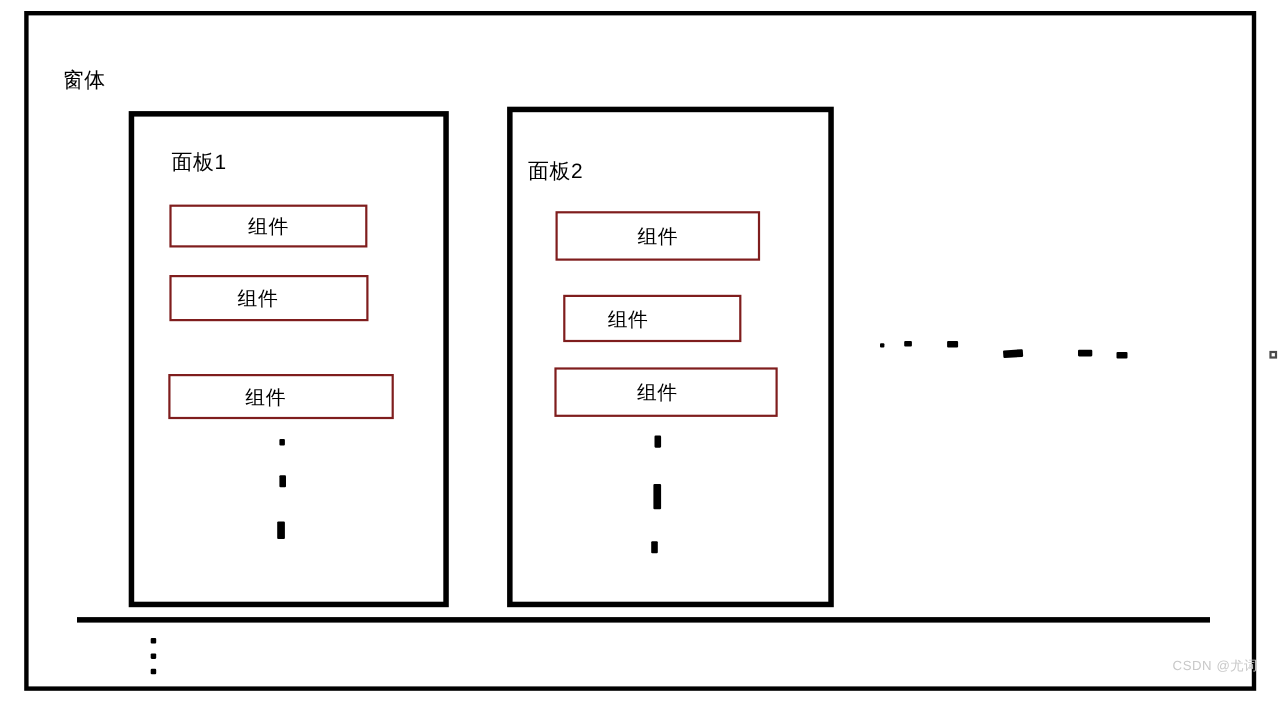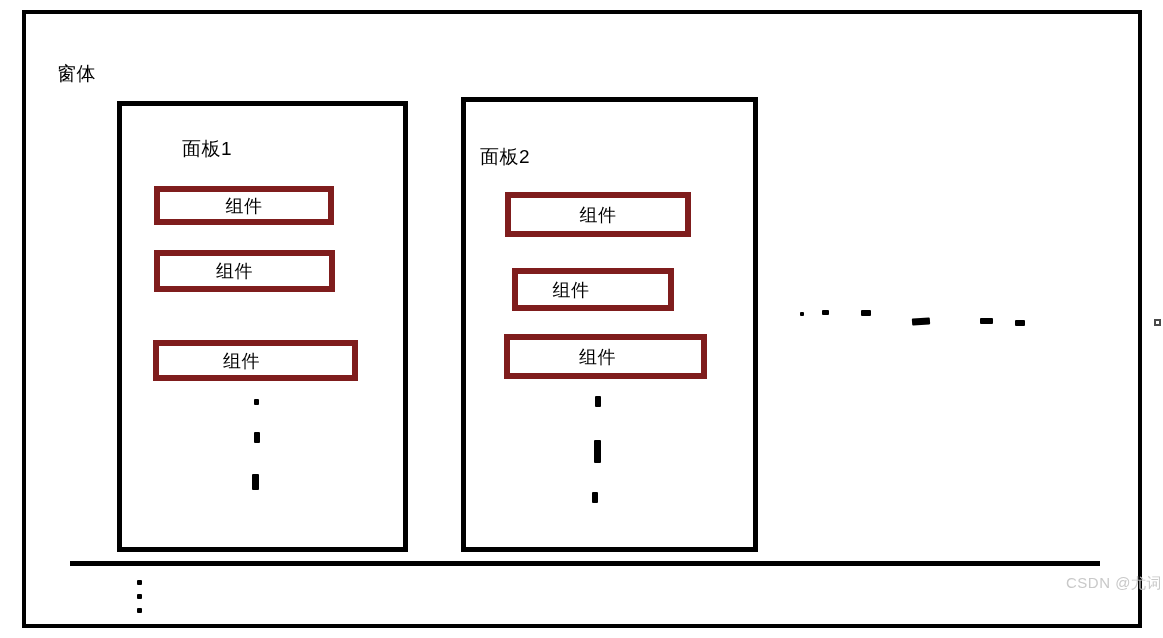--- a/index.html
+++ b/index.html
@@ -63,26 +63,26 @@
     letter-spacing: 0.5px;
   }
   .window-title {
     left: 57px;
     top: 63px;
     font-size: 19px;
     line-height: 22px;
     white-space: nowrap;
     letter-spacing: 0.5px;
   }
-  .panel-1-title { left: 156px; top: 138px; margin-left: 26px; }
+  .panel-1-title { left: 156px; top: 138px; }
   .panel-2-title { left: 480px; top: 146px; text-align: center; }
 
   
   .component-box {
-    border: 6px solid #7f1d1d;
+    border: 2px solid #7f1d1d;
     background: #ffffff;
     display: flex;
     align-items: center;
     justify-content: center;
   }
   .component-label {
     font-size: 18px;
     line-height: 20px;
     white-space: nowrap;
     letter-spacing: 0.5px;
@@ -153,22 +153,22 @@
     top: 319px;
     width: 7px;
     height: 7px;
     border: 2px solid #4a4a4a;
     background: #ffffff;
   }
 
   
   .watermark {
     left: 1066px;
-    top: 576px;
-    font-size: 15px;
+    top: 599px;
+    font-size: 12px;
     line-height: 13px;
     color: #c9c9c9;
     white-space: nowrap;
     letter-spacing: 0.5px;
     user-select: none;
   }
 </style>
 </head>
 <body>
 

